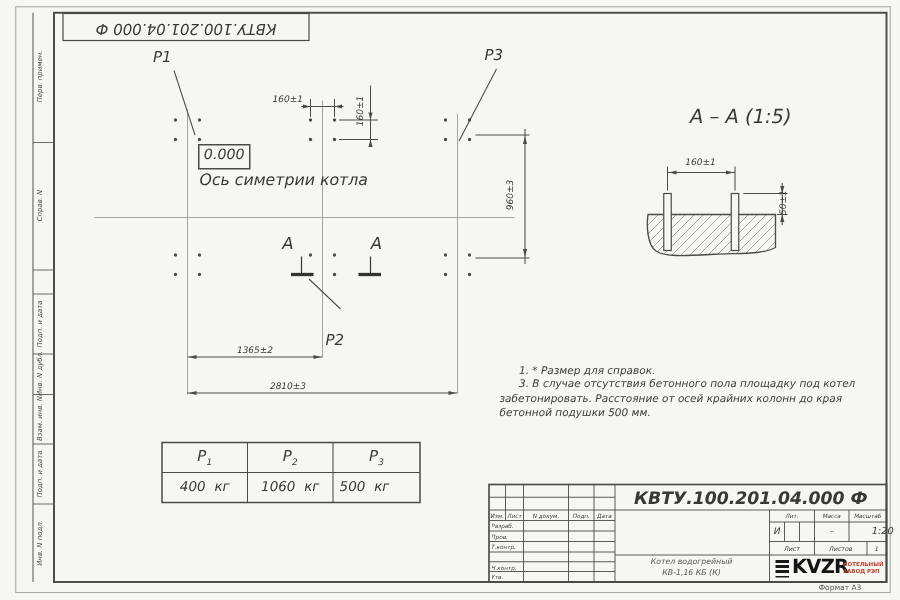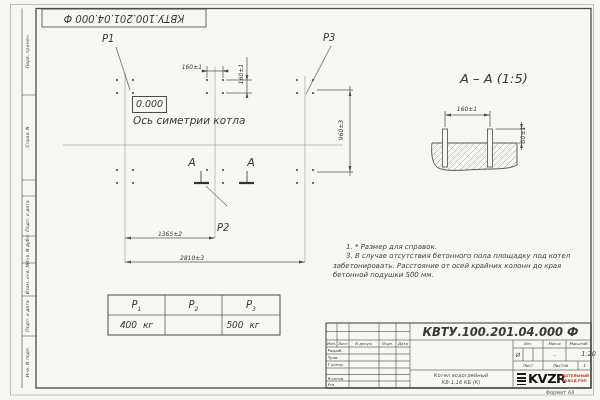--- a/index.html
+++ b/index.html
@@ -246,20 +246,21 @@
   <div class="t c" style="left:108px;top:295px;width:57px;height:20px;line-height:19px;font-size:10px;">
     <span>Р</span><sub>1</sub>
   </div>
   <div class="t c" style="left:165px;top:295px;width:57px;height:20px;line-height:19px;font-size:10px;">
     <span>Р</span><sub>2</sub>
   </div>
   <div class="t c" style="left:222px;top:295px;width:58px;height:20px;line-height:19px;font-size:10px;">
     <span>Р</span><sub>3</sub>
   </div>
   <div class="t c" style="left:108px;top:315px;width:57px;height:20px;line-height:20px;font-size:9px;word-spacing:3px;">400 кг</div>
+  <div class="t c" style="left:165px;top:315px;width:57px;height:20px;line-height:20px;font-size:9px;word-spacing:3px;">1060 кг</div>
   <div class="t c" style="left:222px;top:315px;width:42px;height:20px;line-height:20px;font-size:9px;word-spacing:3px;">500 кг</div>
 
   <div style="position:absolute;left:333px;top:243px;width:258px;font-size:7px;font-style:italic;line-height:9.3px;color:#3b3b3b;white-space:normal;">
     <p style="margin:0;text-indent:13px;">1. * Размер для справок.</p>
     <p style="margin:0;text-indent:13px;">3. В случае отсутствия бетонного пола площадку под котел забетонировать. Расстояние от осей крайних колонн до края бетонной подушки 500 мм.</p>
   </div>
 
   <div class="t c" style="left:411px;top:323.5px;width:179px;height:16px;line-height:16px;font-size:11.5px;font-weight:600;">КВТУ.100.201.04.000 Ф</div>
 
   <div class="cell tb c" style="left:326px;top:340.5px;width:11px;">Изм.</div>

